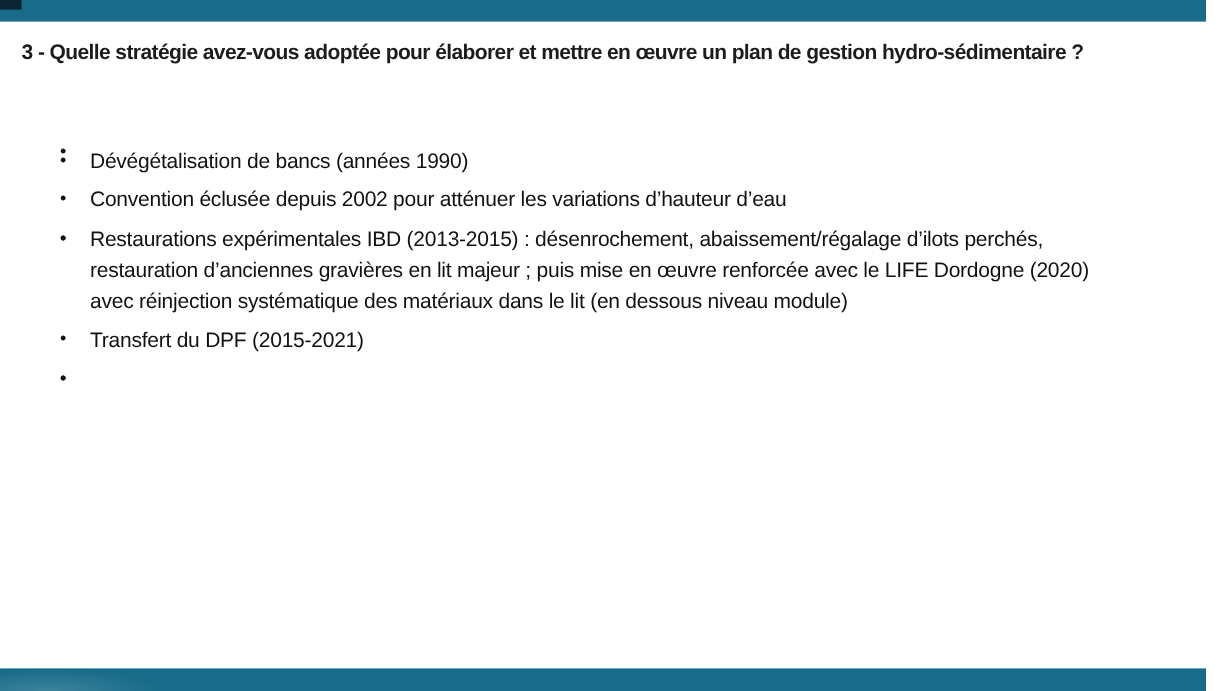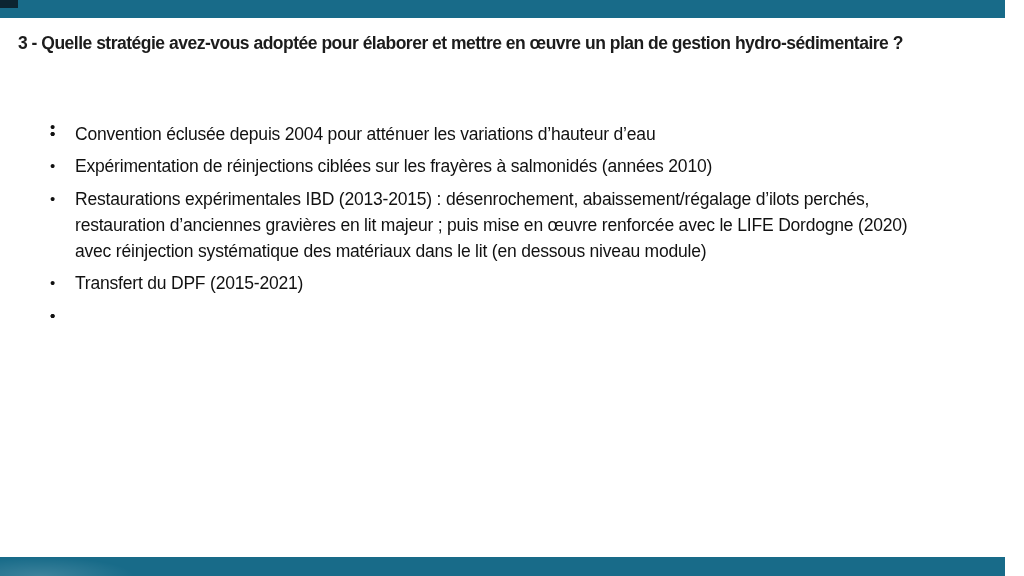--- a/index.html
+++ b/index.html
@@ -89,28 +89,28 @@
 
   <h1 class="slide-title">3 - Quelle stratégie avez-vous adoptée pour élaborer et mettre en œuvre un plan de gestion hydro-sédimentaire ?</h1>
 
   <ul class="bullets">
 
   <li class="bullet">
       <span class="marker">•</span>
     </li>
       <li class="bullet">
       <span class="marker">•</span>
+      <span class="btext">Dévégétalisation de bancs (années 1990)</span>
     </li>
       <li class="bullet">
       <span class="marker">•</span>
-      <span class="btext">Convention éclusée depuis 2004 pour atténuer les variations d’hauteur d’eau</span>
+      <span class="btext">Convention éclusée depuis 2002 pour atténuer les variations d’hauteur d’eau</span>
     </li>
       <li class="bullet">
       <span class="marker">•</span>
-      <span class="btext">Expérimentation de réinjections ciblées sur les frayères à salmonidés (années 2010)</span>
     </li>
       <li class="bullet">
       <span class="marker">•</span>
       <span class="btext">Restaurations expérimentales IBD (2013-2015) : désenrochement, abaissement/régalage d’ilots perchés, restauration d’anciennes gravières en lit majeur ; puis mise en œuvre renforcée avec le LIFE Dordogne (2020) avec réinjection systématique des matériaux dans le lit (en dessous niveau module)</span>
     </li>
       <li class="bullet">
       <span class="marker">•</span>
       <span class="btext">Transfert du DPF (2015-2021)</span>
     </li>
       <li class="bullet">

